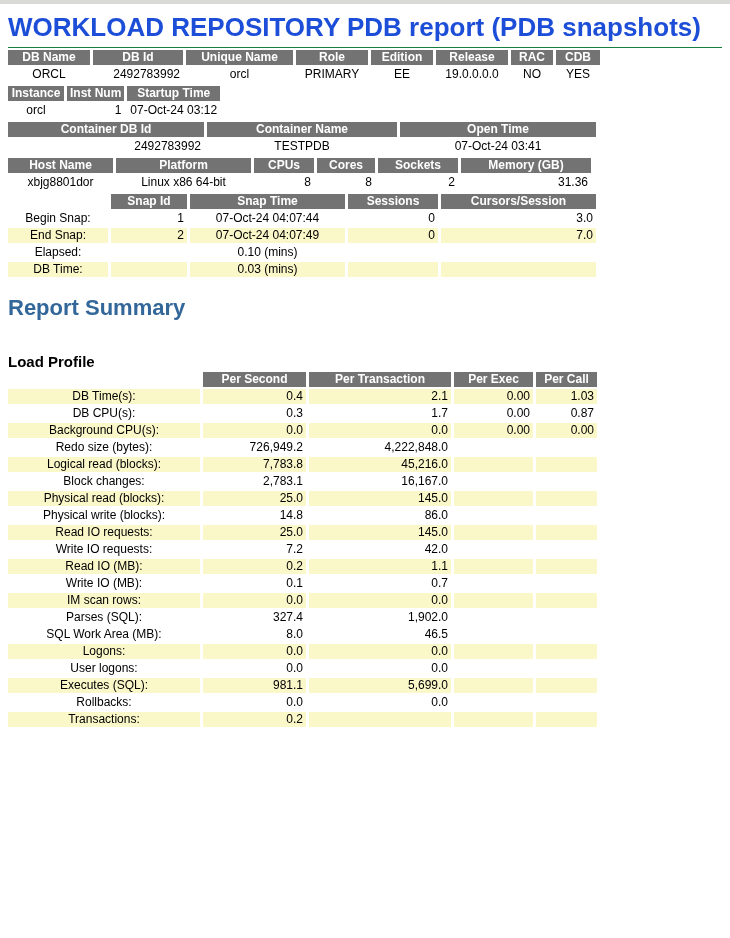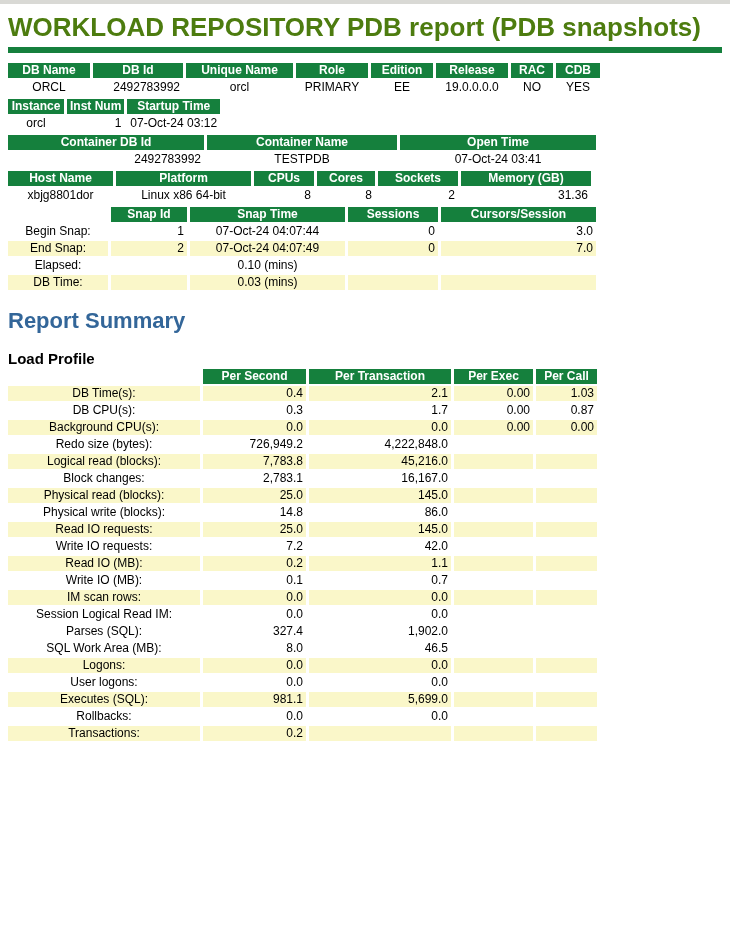--- a/index.html
+++ b/index.html
@@ -2,32 +2,32 @@
 <html><head>
 <meta charset="utf-8">
 <style>
   html,body{margin:0;padding:0;}
   body{
     width:730px;height:938px;overflow:hidden;background:#ffffff;color:#000;
     font-family:"Liberation Sans", sans-serif;
   }
   .top-strip{height:4px;background:#d9d9d5;}
   h1{
-    margin:9px 8px 8px 8px;font-size:26px;line-height:1.15;font-weight:bold;
-    color:#4d7c0f;border-bottom:6px solid #15803d;padding-bottom:4px;
+    margin:9px 8px 0 8px;font-size:26px;line-height:1.15;font-weight:bold;
+    color:#1d4ed8;border-bottom:1px solid #15803d;padding-bottom:4px;
   }
   h2{margin:16px 8px 0 8px;font-size:22px;font-weight:bold;color:#336699;}
-  h3{margin:16px 8px 0 8px;font-size:15px;font-weight:bold;color:#000;}
+  h3{margin:32px 8px 0 8px;font-size:15px;font-weight:bold;color:#000;}
   table.awr{
     border-collapse:separate;border-spacing:3px 2px;
     margin:0 0 0 5px;table-layout:fixed;
     font-size:12px;
   }
   table.awr th{
-    background:#15803d;color:#ffffff;font-weight:bold;text-align:center;
+    background:#737373;color:#ffffff;font-weight:bold;text-align:center;
     height:15px;line-height:15px;padding:0 3px;white-space:nowrap;overflow:hidden;
     font-size:12px;
   }
   table.awr th.empty{background:transparent;}
   table.awr td{
     height:15px;line-height:15px;padding:0 3px;white-space:nowrap;overflow:hidden;
     background:#ffffff;
   }
   table.awr td.yellow{background:#faf7c9;}
   td.al{text-align:center;} td.ar{text-align:right;} td.ac{text-align:center;}
@@ -308,27 +308,20 @@
         <td class="ar"></td>
       </tr>
       <tr>
         <td class="al yellow">IM scan rows:</td>
         <td class="ar yellow">0.0</td>
         <td class="ar yellow">0.0</td>
         <td class="ar yellow"></td>
         <td class="ar yellow"></td>
       </tr>
       <tr>
-        <td class="al">Session Logical Read IM:</td>
-        <td class="ar">0.0</td>
-        <td class="ar">0.0</td>
-        <td class="ar"></td>
-        <td class="ar"></td>
-      </tr>
-      <tr>
         <td class="al">Parses (SQL):</td>
         <td class="ar">327.4</td>
         <td class="ar">1,902.0</td>
         <td class="ar"></td>
         <td class="ar"></td>
       </tr>
       <tr>
         <td class="al">SQL Work Area (MB):</td>
         <td class="ar">8.0</td>
         <td class="ar">46.5</td>

